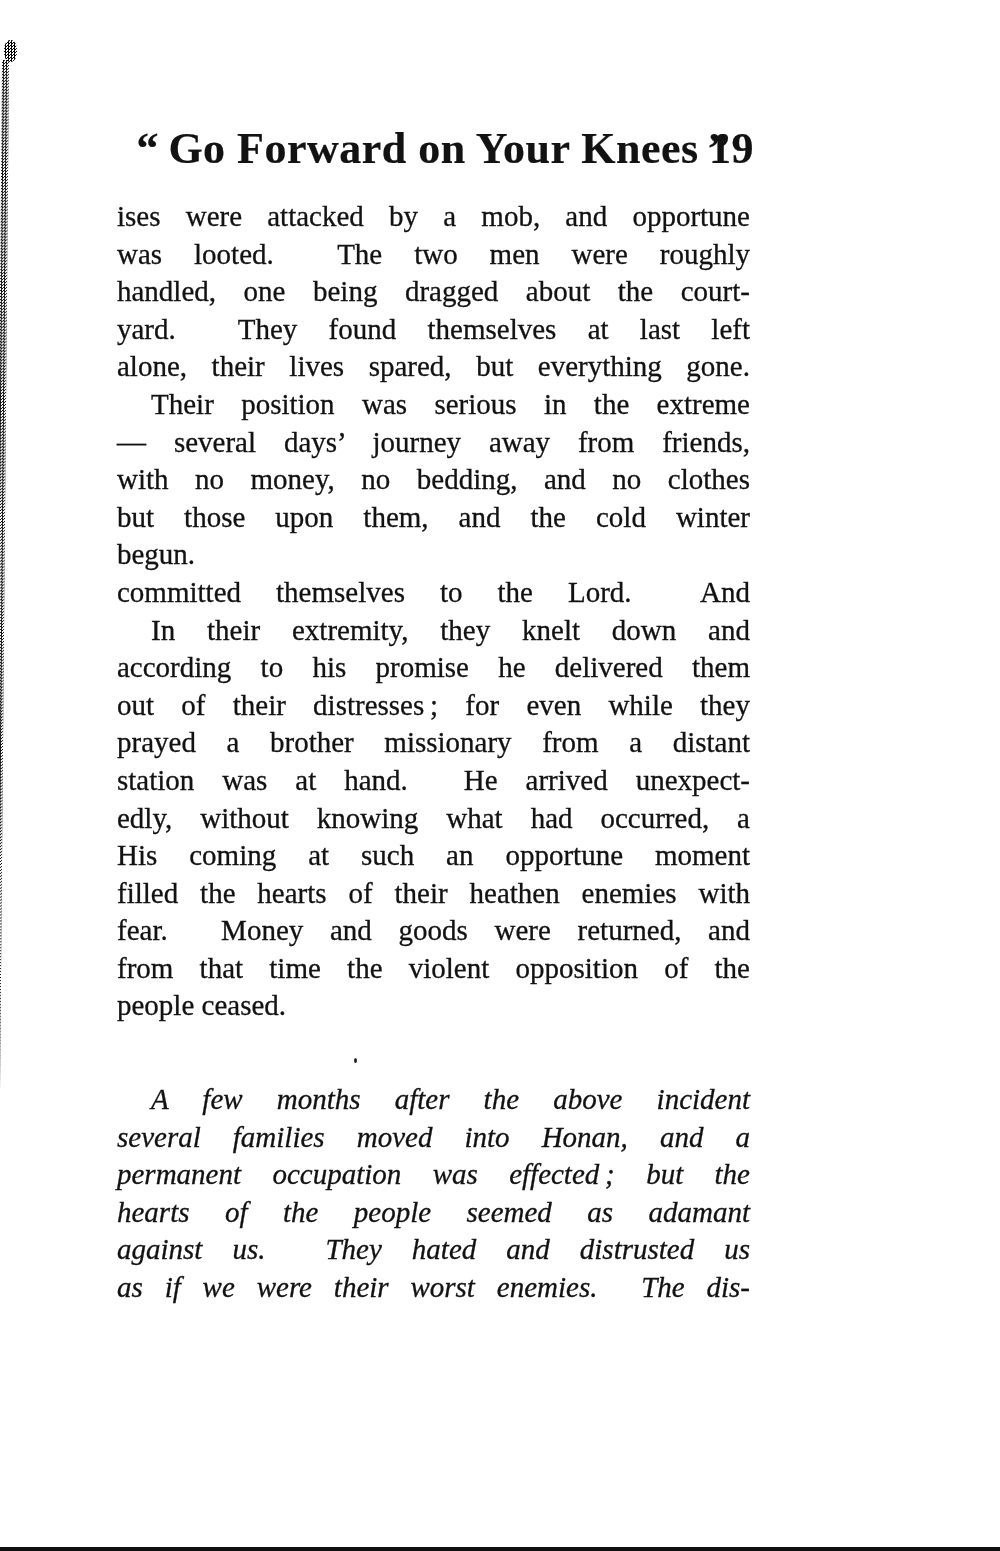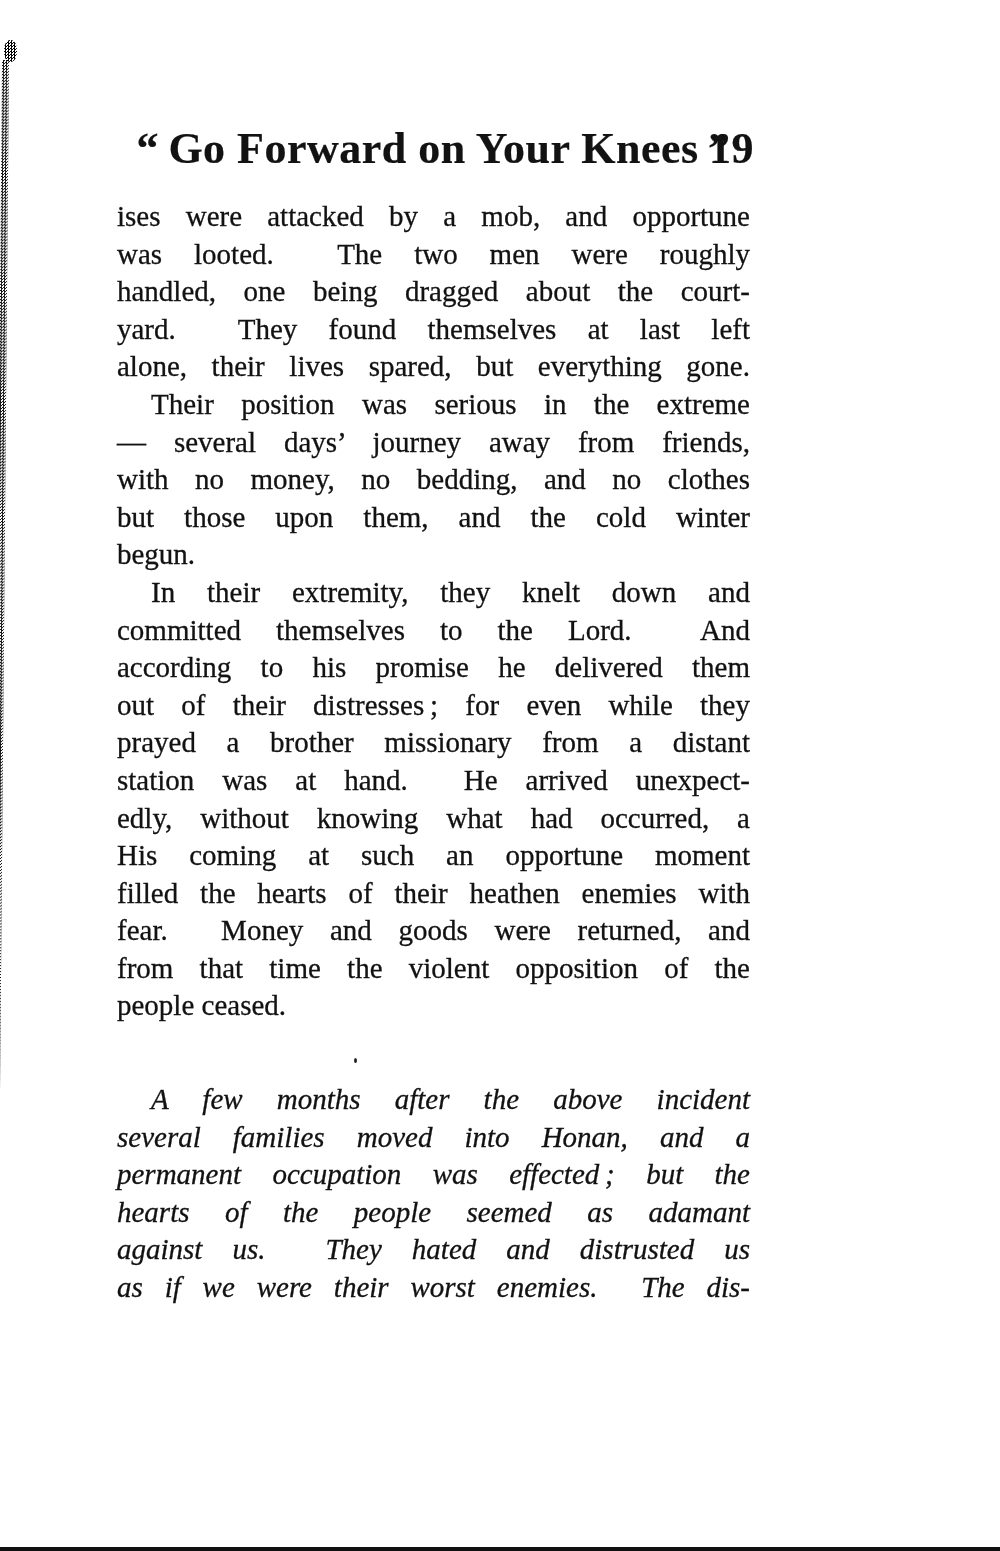--- a/index.html
+++ b/index.html
@@ -121,22 +121,22 @@
           <div class="line">alone, their lives spared, but everything gone.</div>
         </div>
         <div class="para">
           <div class="line indent">Their position was serious in the extreme</div>
           <div class="line">— several days’ journey away from friends,</div>
           <div class="line">with no money, no bedding, and no clothes</div>
           <div class="line">but those upon them, and the cold winter</div>
           <div class="line flush-left">begun.</div>
         </div>
         <div class="para">
+          <div class="line">committed themselves to the Lord.&nbsp; And</div>
           <div class="line indent">In their extremity, they knelt down and</div>
-          <div class="line">committed themselves to the Lord.&nbsp; And</div>
           <div class="line">according to his promise he delivered them</div>
           <div class="line">out of their distresses ; for even while they</div>
           <div class="line">prayed a brother missionary from a distant</div>
           <div class="line">station was at hand.&nbsp; He arrived unexpect-</div>
           <div class="line">edly, without knowing what had occurred, a</div>
           <div class="line">His coming at such an opportune moment</div>
           <div class="line">filled the hearts of their heathen enemies with</div>
           <div class="line">fear.&nbsp; Money and goods were returned, and</div>
           <div class="line">from that time the violent opposition of the</div>
           <div class="line flush-left">people ceased.</div>

